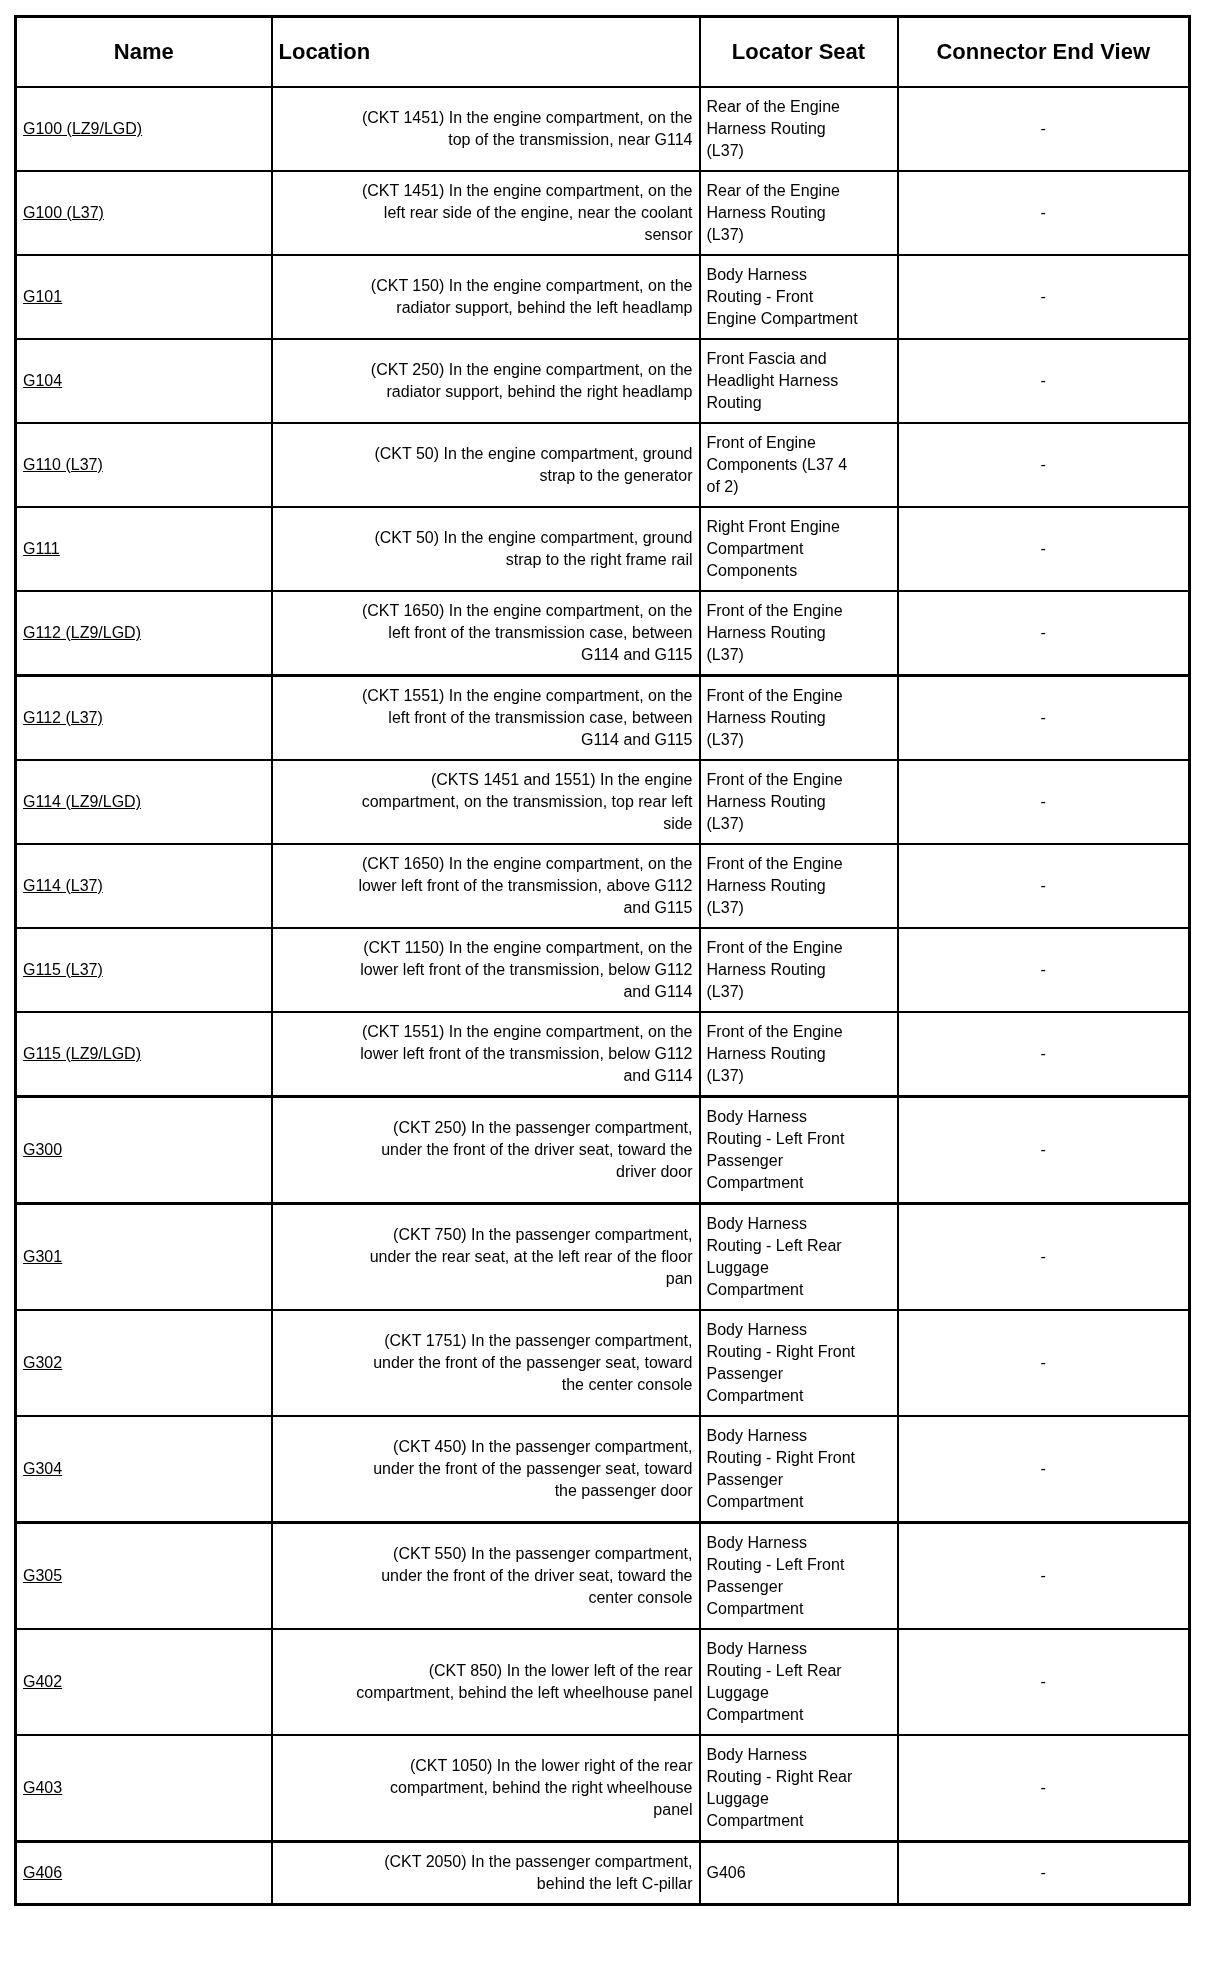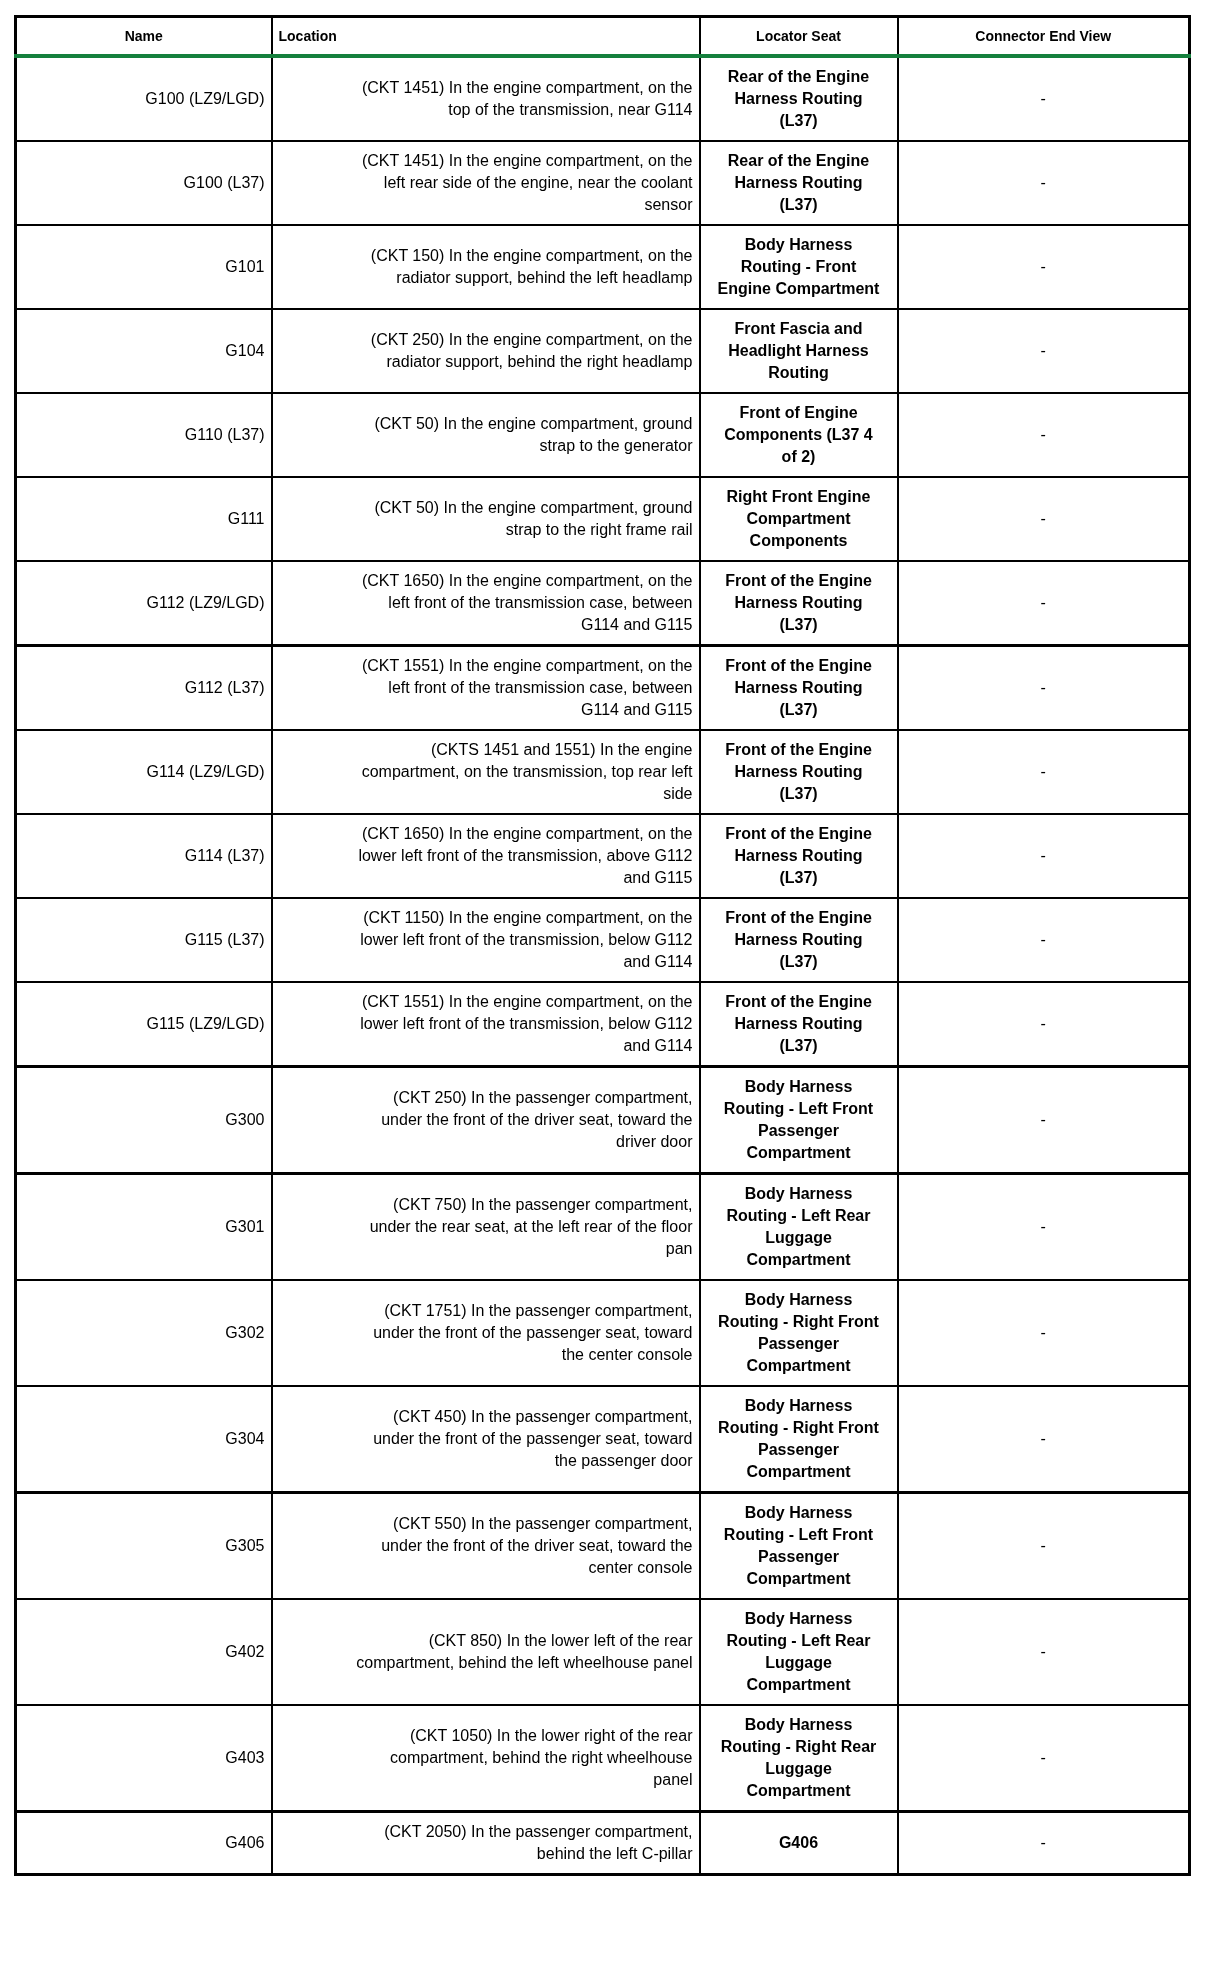--- a/index.html
+++ b/index.html
@@ -29,40 +29,39 @@
   col.c-conn    { width: 292px; }
 
   th, td {
     border: 2px solid #000;
     font-size: 16px;
     line-height: 22px;
     vertical-align: middle;
     overflow: hidden;
   }
   thead th {
-    font-size: 14px;
+    font-size: 22px;
     font-weight: bold;
-    padding: 7px 6px;
-    border-bottom: 4px solid #15803d;
+    padding: 23px 6px;
+    border-bottom: 1px solid #15803d;
     text-align: center;
   }
   thead th.h-location { text-align: left; }
 
   td { padding: 8px 6px; }
   td.cell-name {
-    text-align: right;
+    text-align: left;
+    text-decoration: underline;
   }
   td.cell-location {
     text-align: right;
     white-space: pre-line;
   }
   td.cell-locator {
-    text-align: center;
     white-space: pre-line;
-    font-weight: bold;
   }
   td.cell-conn {
     text-align: center;
   }
   tr.group-start td { border-top: 3px solid #000; }
   tbody tr:last-of-type td { border-bottom: 3px solid #000; }
 </style>
 </head>
 <body>
 

